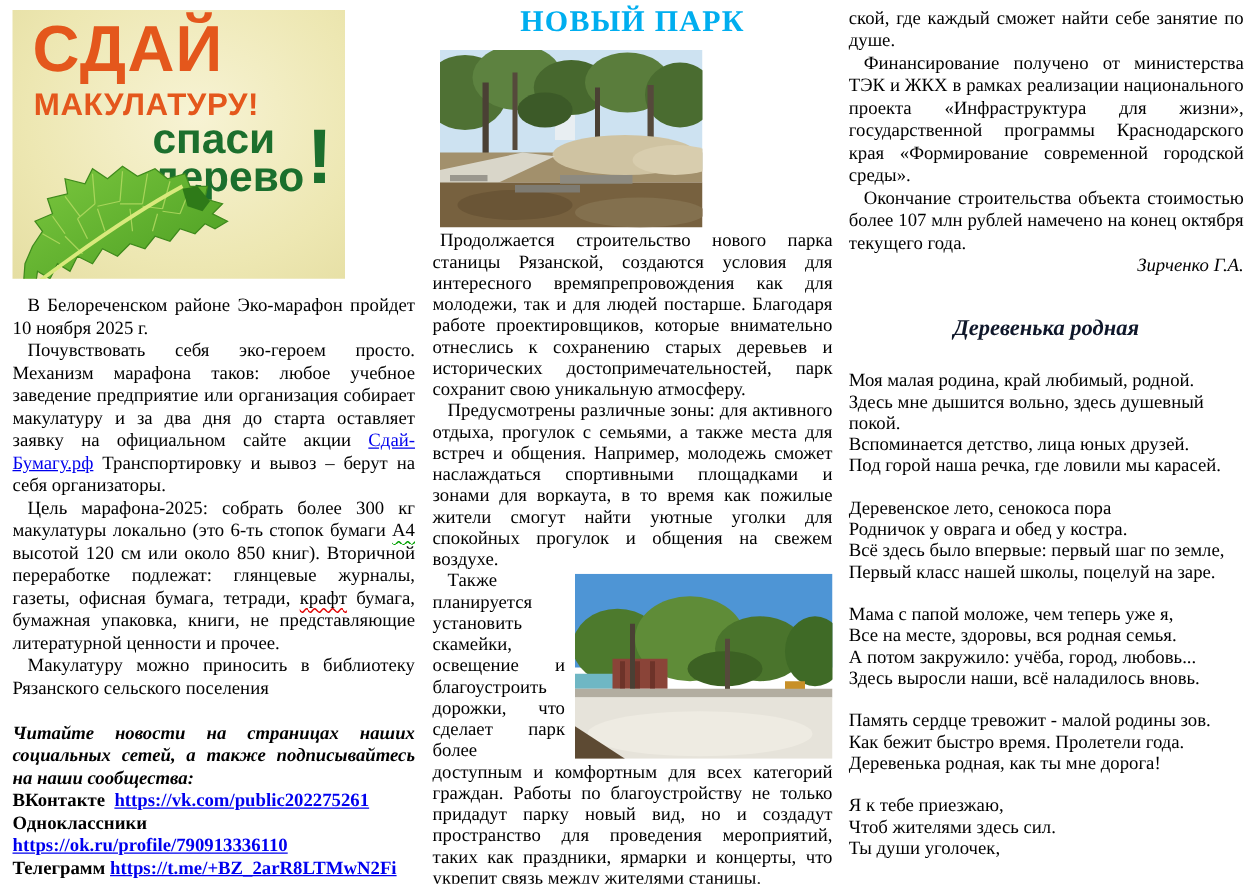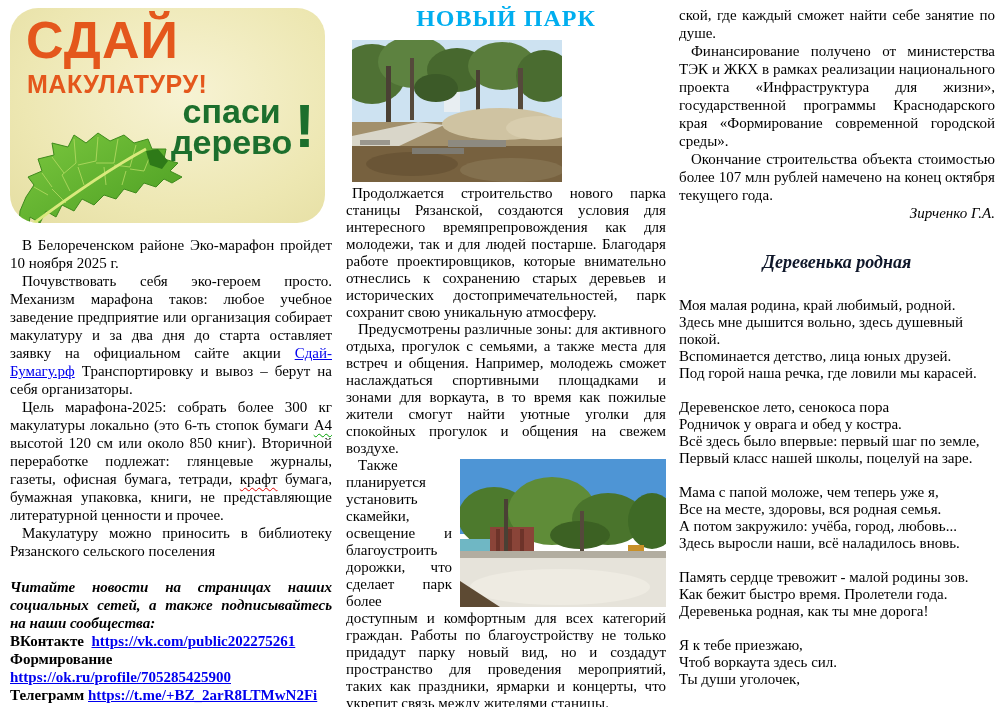--- a/index.html
+++ b/index.html
@@ -16,29 +16,28 @@
   p { margin:0; font-size:15px; line-height:18px; text-align:justify; }
   .col-mid p { line-height:17px; }
   .indent { text-indent:12px; }
 
   a.doclink { color:#0000EE; text-decoration:underline; cursor:pointer; }
   .sp-red   { text-decoration-line:underline; text-decoration-style:wavy; text-decoration-color:#e00000; text-decoration-thickness:1px; text-underline-offset:3px; }
   .sp-green { text-decoration-line:underline; text-decoration-style:wavy; text-decoration-color:#00a000; text-decoration-thickness:1px; text-underline-offset:3px; }
 
   
   .poster {
-    position:relative; width:315px; height:215px; margin-bottom:13px; overflow:hidden;
+    position:relative; width:266px; height:215px; margin-bottom:13px; overflow:hidden;
     background:radial-gradient(ellipse at 55% 40%, #f7f3d4 0%, #ede7b2 65%, #e5dea2 100%);
     font-family:"Liberation Sans","DejaVu Sans",sans-serif;
-    border-radius:28px;
   }
   .poster-l1 { position:absolute; left:16px; top:2px;  font-size:52px; font-weight:bold; color:#e4571c; letter-spacing:1px; }
   .poster-l2 { position:absolute; left:17px; top:62px; font-size:25px; font-weight:bold; color:#e4571c; letter-spacing:.5px; }
   .poster-sub { position:absolute; right:10px; top:88px; display:flex; align-items:flex-start; color:#1c6f2d; font-weight:bold; }
-  .poster-sub .words { text-align:center; font-size:34px; line-height:31px; }
+  .poster-sub .words { text-align:left; font-size:34px; line-height:31px; }
   .poster-sub .bang  { font-size:62px; line-height:60px; margin-left:2px; }
   .poster-leaf { position:absolute; left:8px; bottom:-14px; }
 
   
   .mid-title {
     text-align:center; font-weight:bold; font-size:24px; line-height:28px;
     letter-spacing:1px; margin:0 0 5px 0;
   }
   .photo { display:block; }
   .photo1 { float:left;  width:210px; height:142px; margin:3px 8px 3px 6px; }
@@ -80,22 +79,22 @@
     </svg>
   </div>
 
   <p class="indent">В Белореченском районе Эко-марафон пройдет 10 ноября 2025 г.</p>
   <p class="indent"><span>Почувствовать себя эко-героем просто. Механизм марафона таков: любое учебное заведение предприятие или организация собирает макулатуру и за два дня до старта оставляет заявку на официальном сайте акции </span><a class="doclink">Сдай-Бумагу.рф</a><span> Транспортировку и вывоз – берут на себя организаторы.</span></p>
   <p class="indent"><span>Цель марафона-2025: собрать более 300 кг макулатуры локально (это 6-ть стопок бумаги </span><span class="sp-green">А4</span><span> высотой 120 см или около 850 книг). Вторичной переработке подлежат: глянцевые журналы, газеты, офисная бумага, тетради, </span><span class="sp-red">крафт</span><span> бумага, бумажная упаковка, книги, не представляющие литературной ценности и прочее.</span></p>
   <p class="indent">Макулатуру можно приносить в библиотеку Рязанского сельского поселения</p>
 
   <p style="margin-top:18px; font-weight:bold; font-style:italic;">Читайте новости на страницах наших социальных сетей, а также подписывайтесь на наши сообщества:</p>
   <p style="font-weight:bold;"><span>ВКонтакте</span>&nbsp; <a class="doclink">https://vk.com/public202275261</a></p>
-  <p style="font-weight:bold;"><span>Формирование</span></p>
-  <p style="font-weight:bold;"><a class="doclink">https://ok.ru/profile/705285425900</a></p>
+  <p style="font-weight:bold;"><span>Одноклассники</span></p>
+  <p style="font-weight:bold;"><a class="doclink">https://ok.ru/profile/790913336110</a></p>
   <p style="font-weight:bold;"><span>Телеграмм</span> <a class="doclink">https://t.me/+BZ_2arR8LTMwN2Fi</a></p>
 </section>
 
 <section class="col col-mid">
   <h1 class="mid-title" style="color: rgb(0, 174, 239);">НОВЫЙ ПАРК</h1>
 
   <p class="p-first-indent">
     <svg class="photo photo1" viewBox="0 0 210 142" preserveAspectRatio="none">
       <rect x="0" y="0" width="210" height="95" fill="#cde2f1"></rect>
       <rect x="92" y="50" width="16" height="22" fill="#e8eef2"></rect>
@@ -177,18 +176,18 @@
         <div class="poem-line">А потом закружило: учёба, город, любовь...</div>
         <div class="poem-line">Здесь выросли наши, всё наладилось вновь.</div>
       </div>
       <div class="stanza">
         <div class="poem-line">Память сердце тревожит - малой родины зов.</div>
         <div class="poem-line">Как бежит быстро время. Пролетели года.</div>
         <div class="poem-line">Деревенька родная, как ты мне дорога!</div>
       </div>
       <div class="stanza">
         <div class="poem-line">Я к тебе приезжаю,</div>
-        <div class="poem-line">Чтоб воркаута здесь сил.</div>
+        <div class="poem-line">Чтоб жителями здесь сил.</div>
         <div class="poem-line">Ты души уголочек,</div>
       </div>
     </div>
 
 </section>
 
 </body></html>

